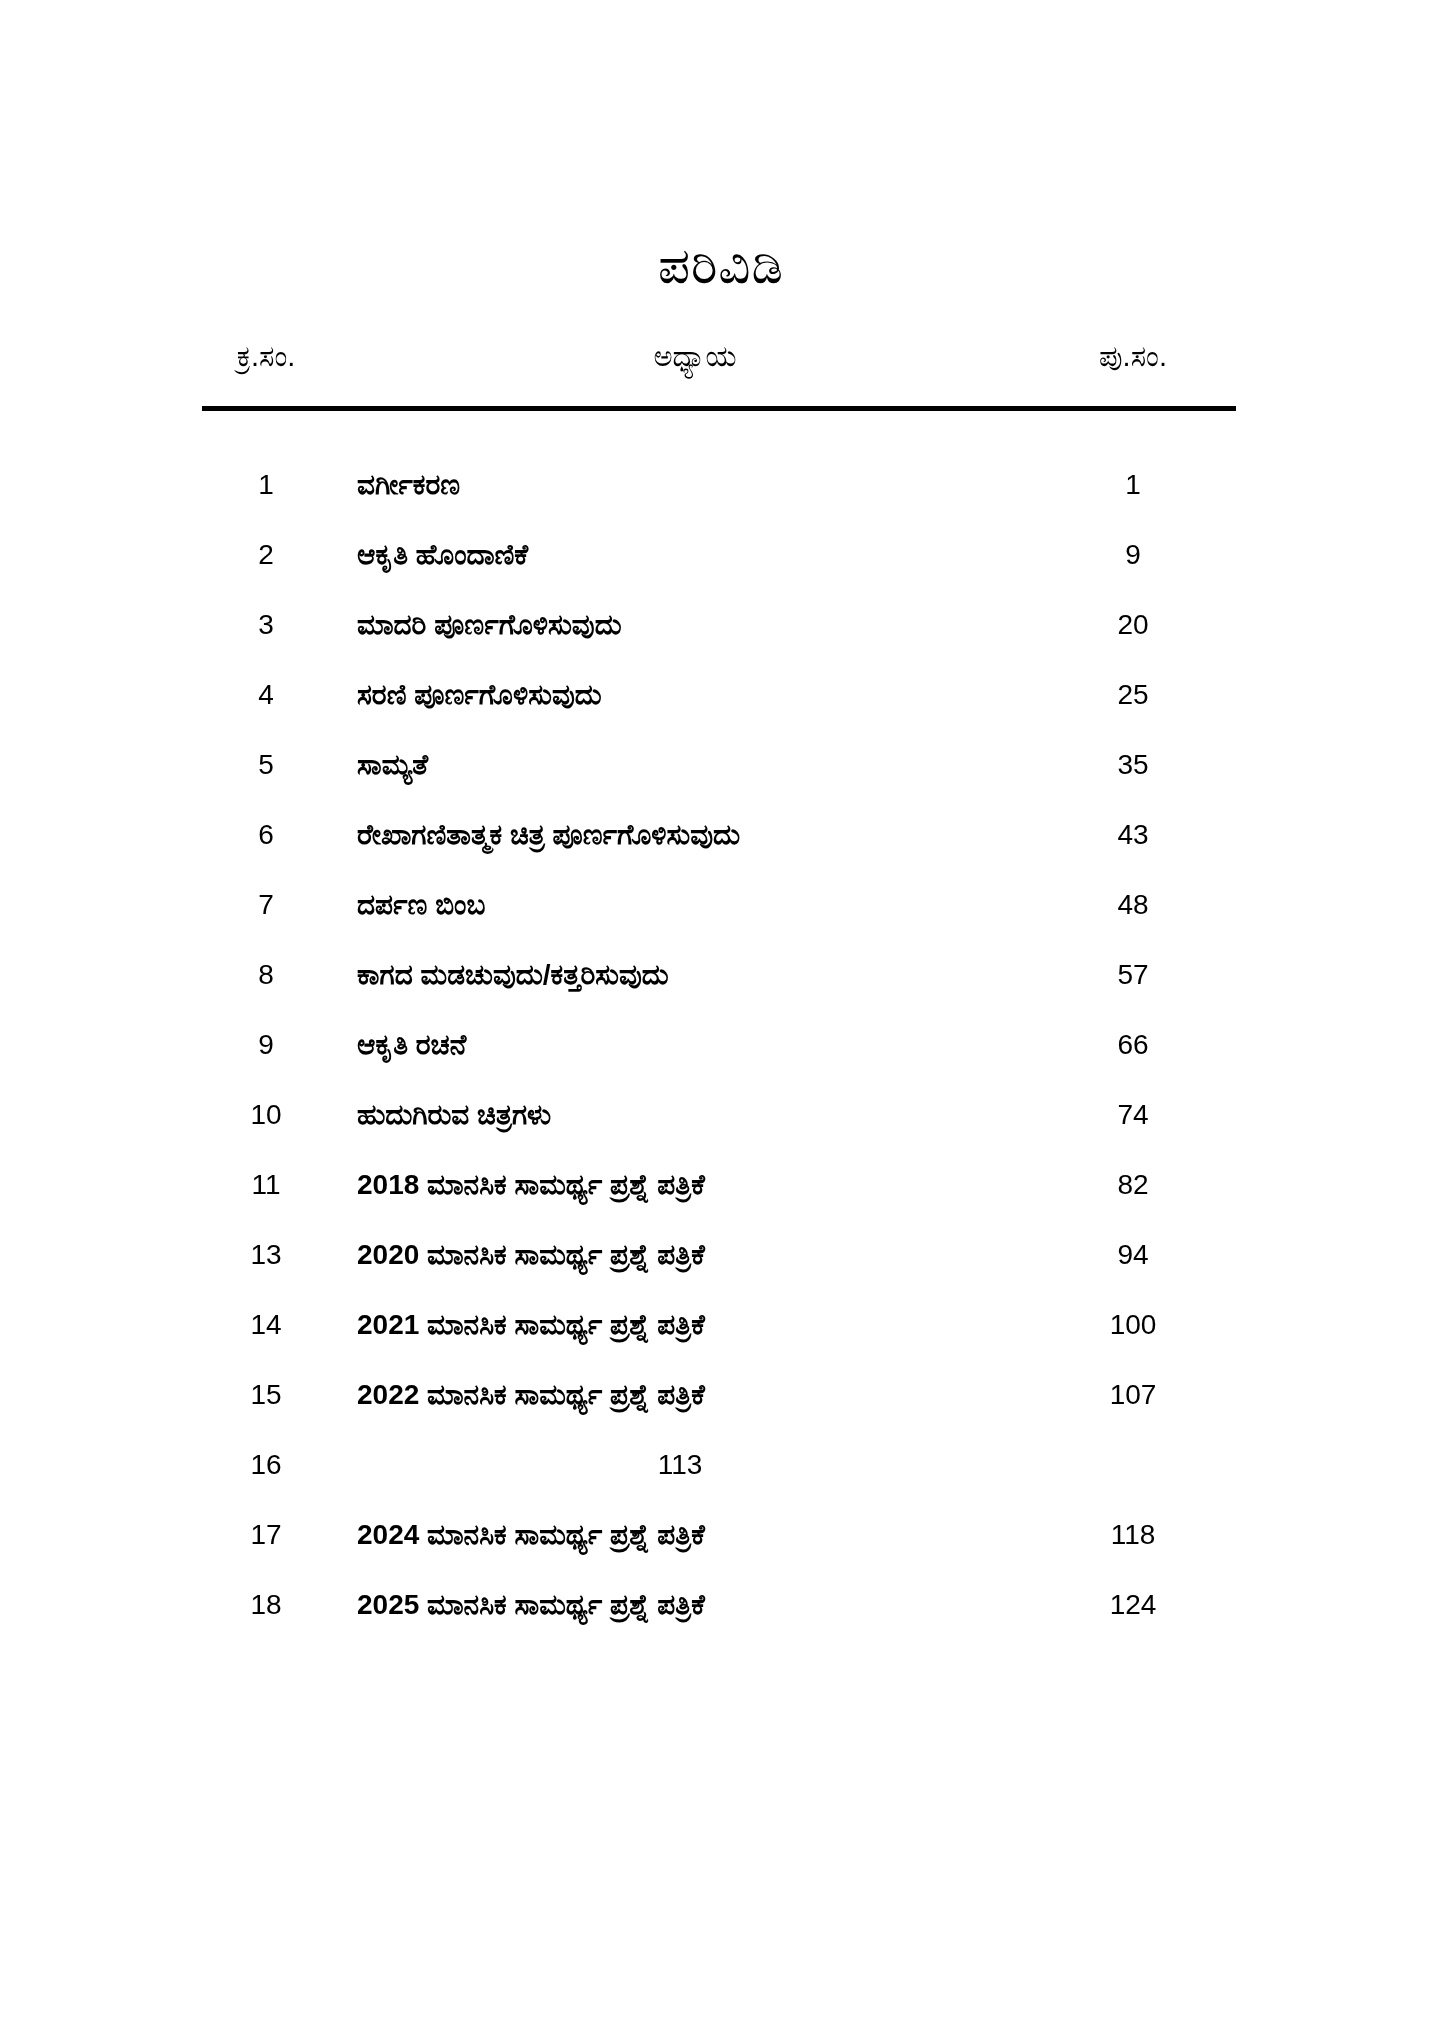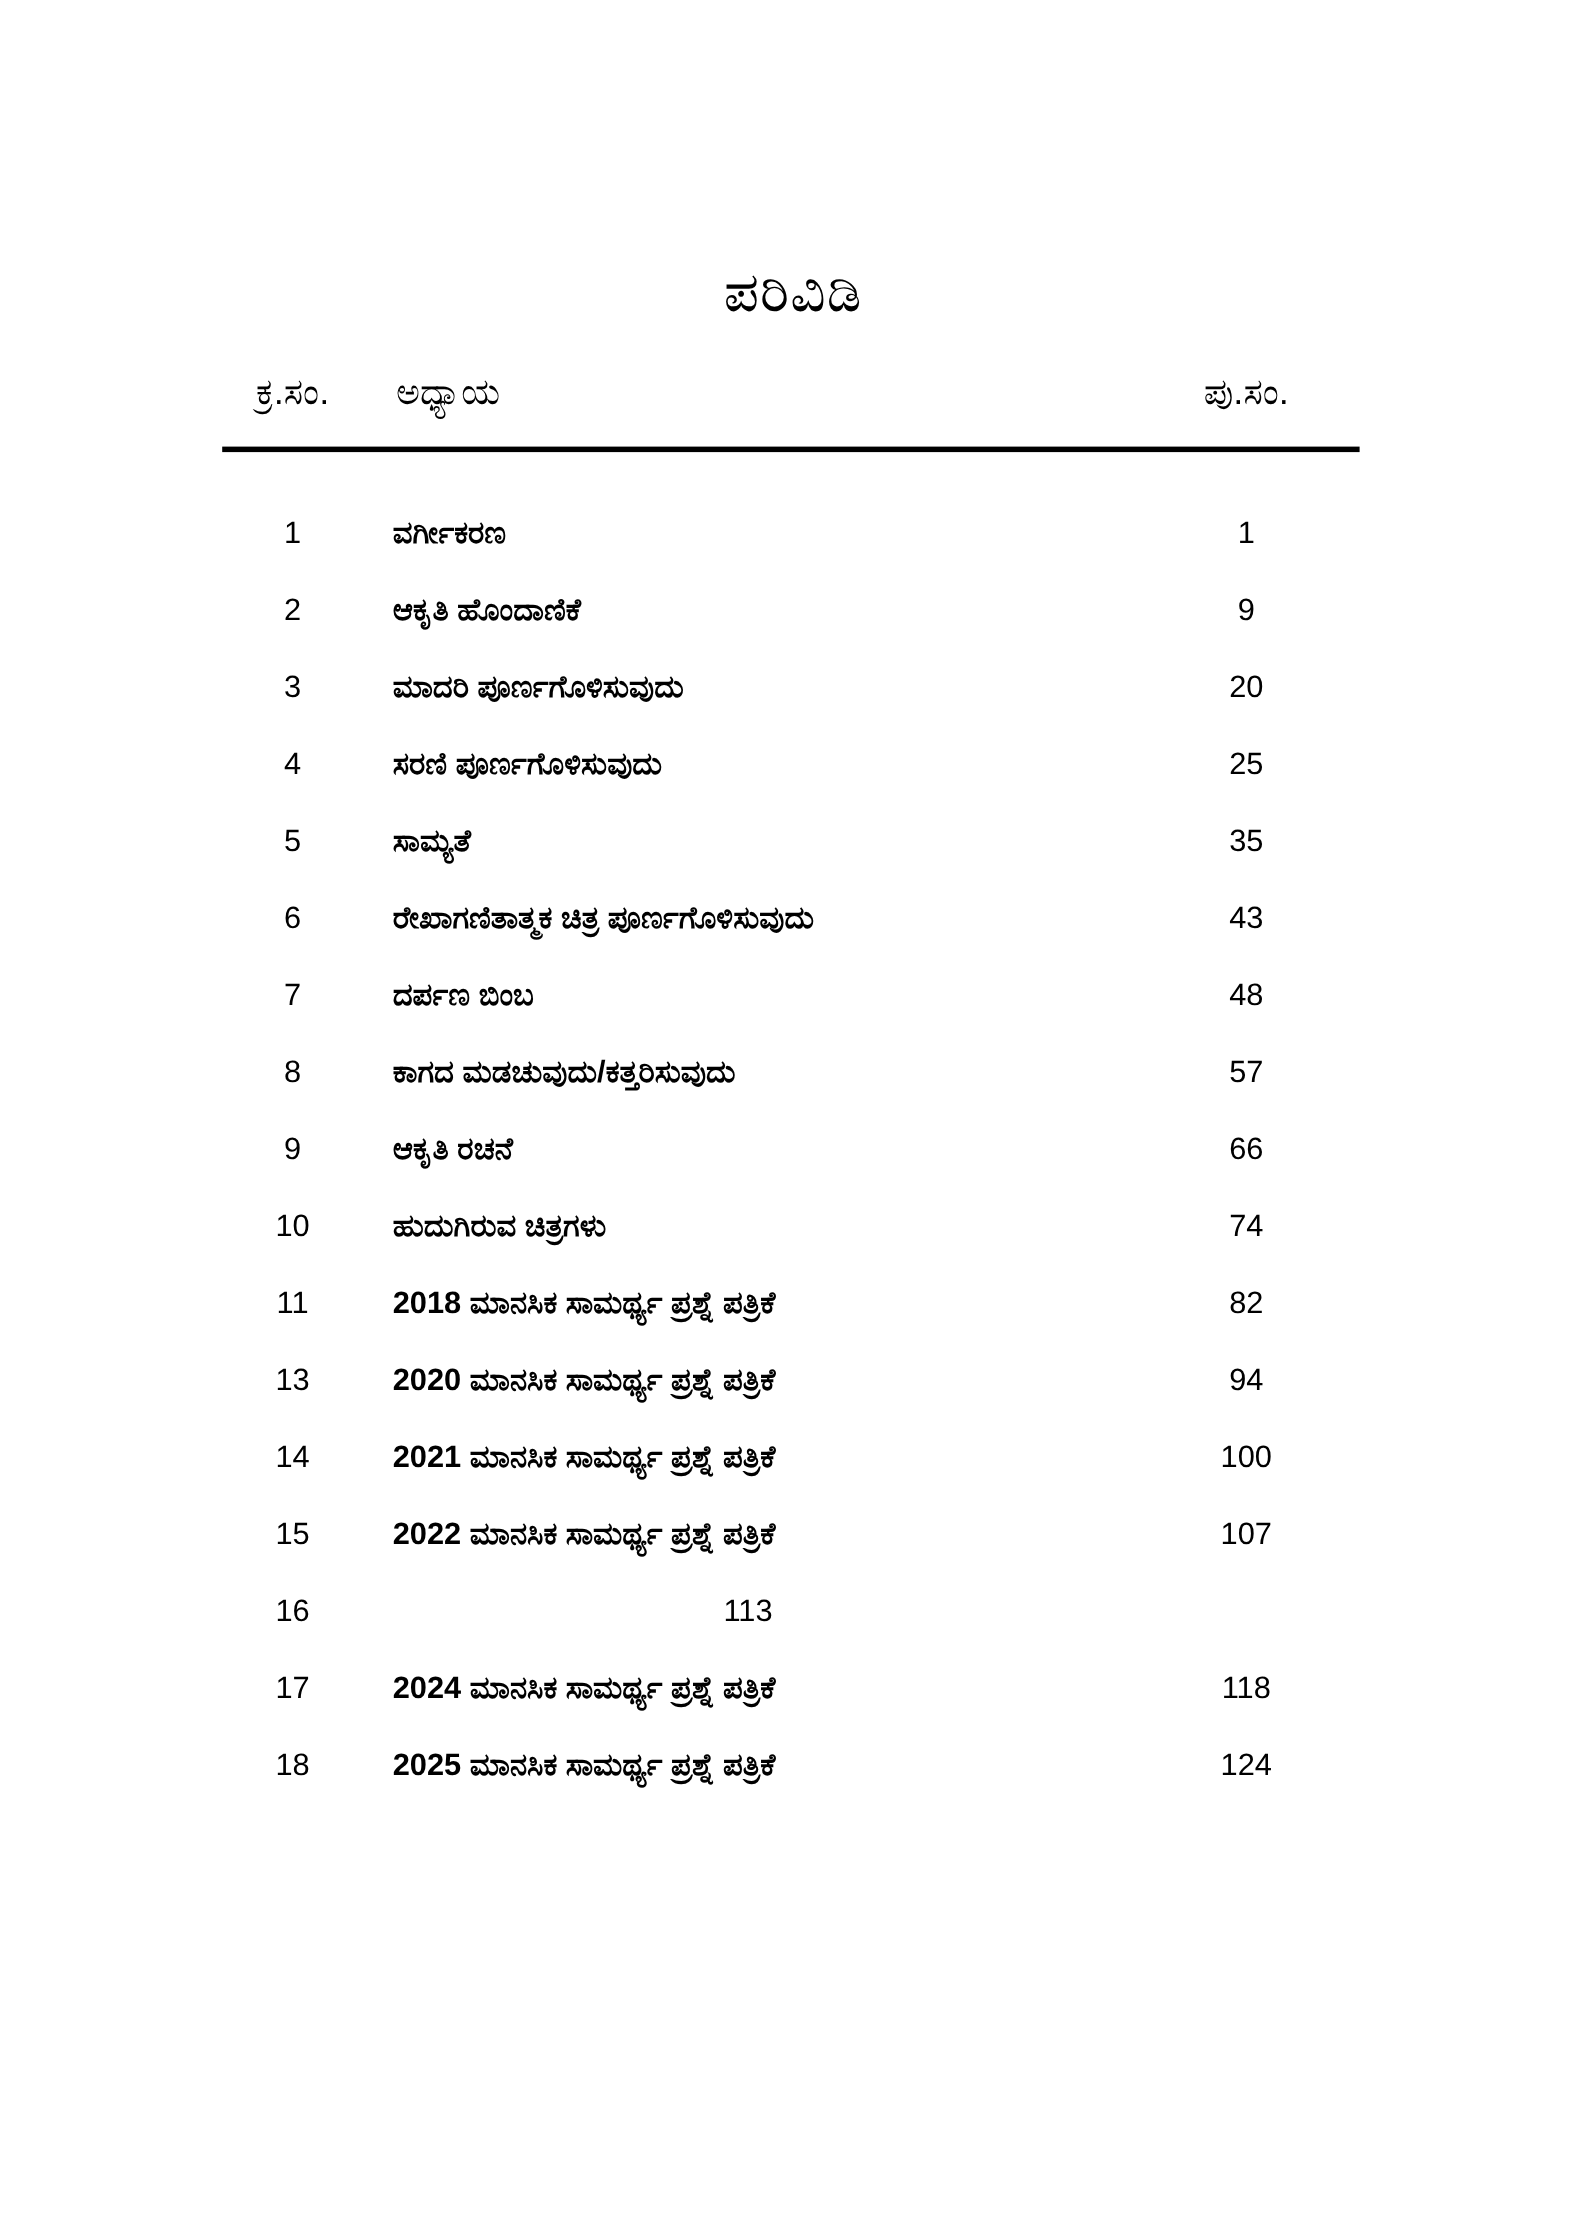--- a/index.html
+++ b/index.html
@@ -29,25 +29,25 @@
     letter-spacing: 1px;
   }
   .col-headers {
     position: absolute;
     top: 336px;
     left: 202px;
     width: 1034px;
     display: grid;
     grid-template-columns: 128px 1fr 206px;
     align-items: center;
-    font-size: 33px;
+    font-size: 29px;
     line-height: 40px;
   }
   .col-headers .h-serial  { text-align: center; }
-  .col-headers .h-chapter { padding-left: 30px; }
+  .col-headers .h-chapter { text-align: center; padding-left: 30px; }
   .col-headers .h-page    { text-align: center; }
   .divider {
     position: absolute;
     top: 406px;
     left: 202px;
     width: 1034px;
     height: 5px;
     background: #000000;
     border: none;
     margin: 0;

